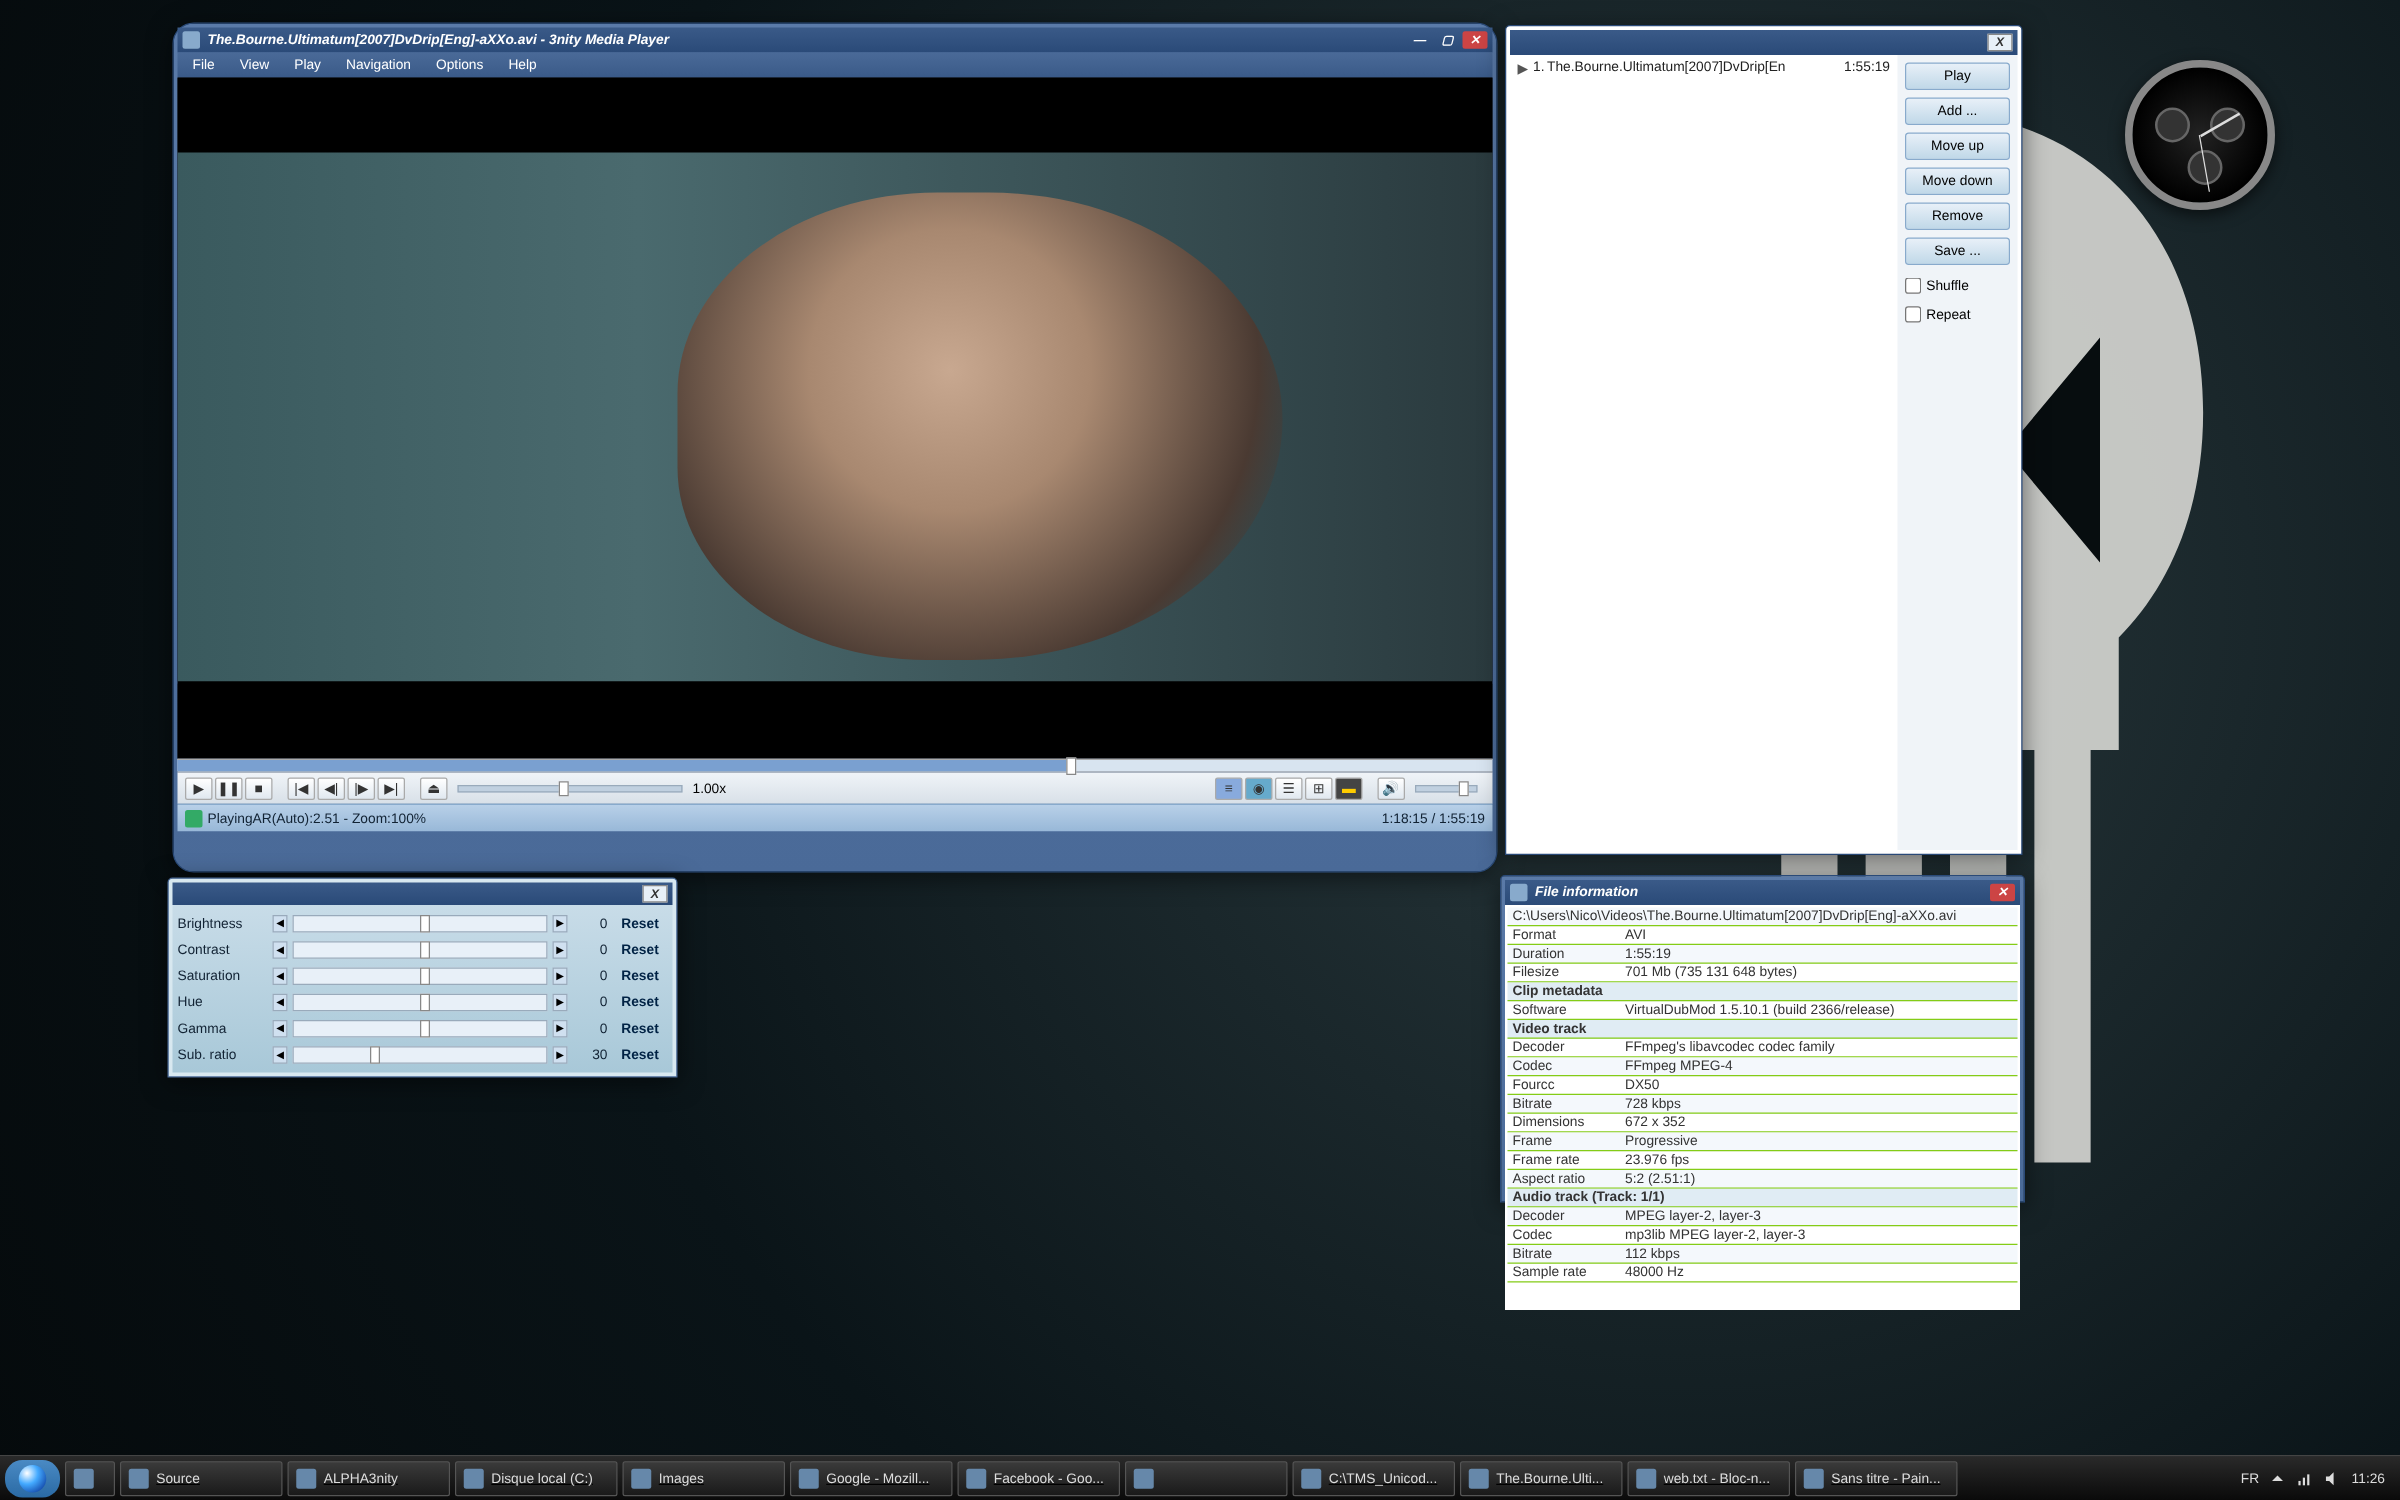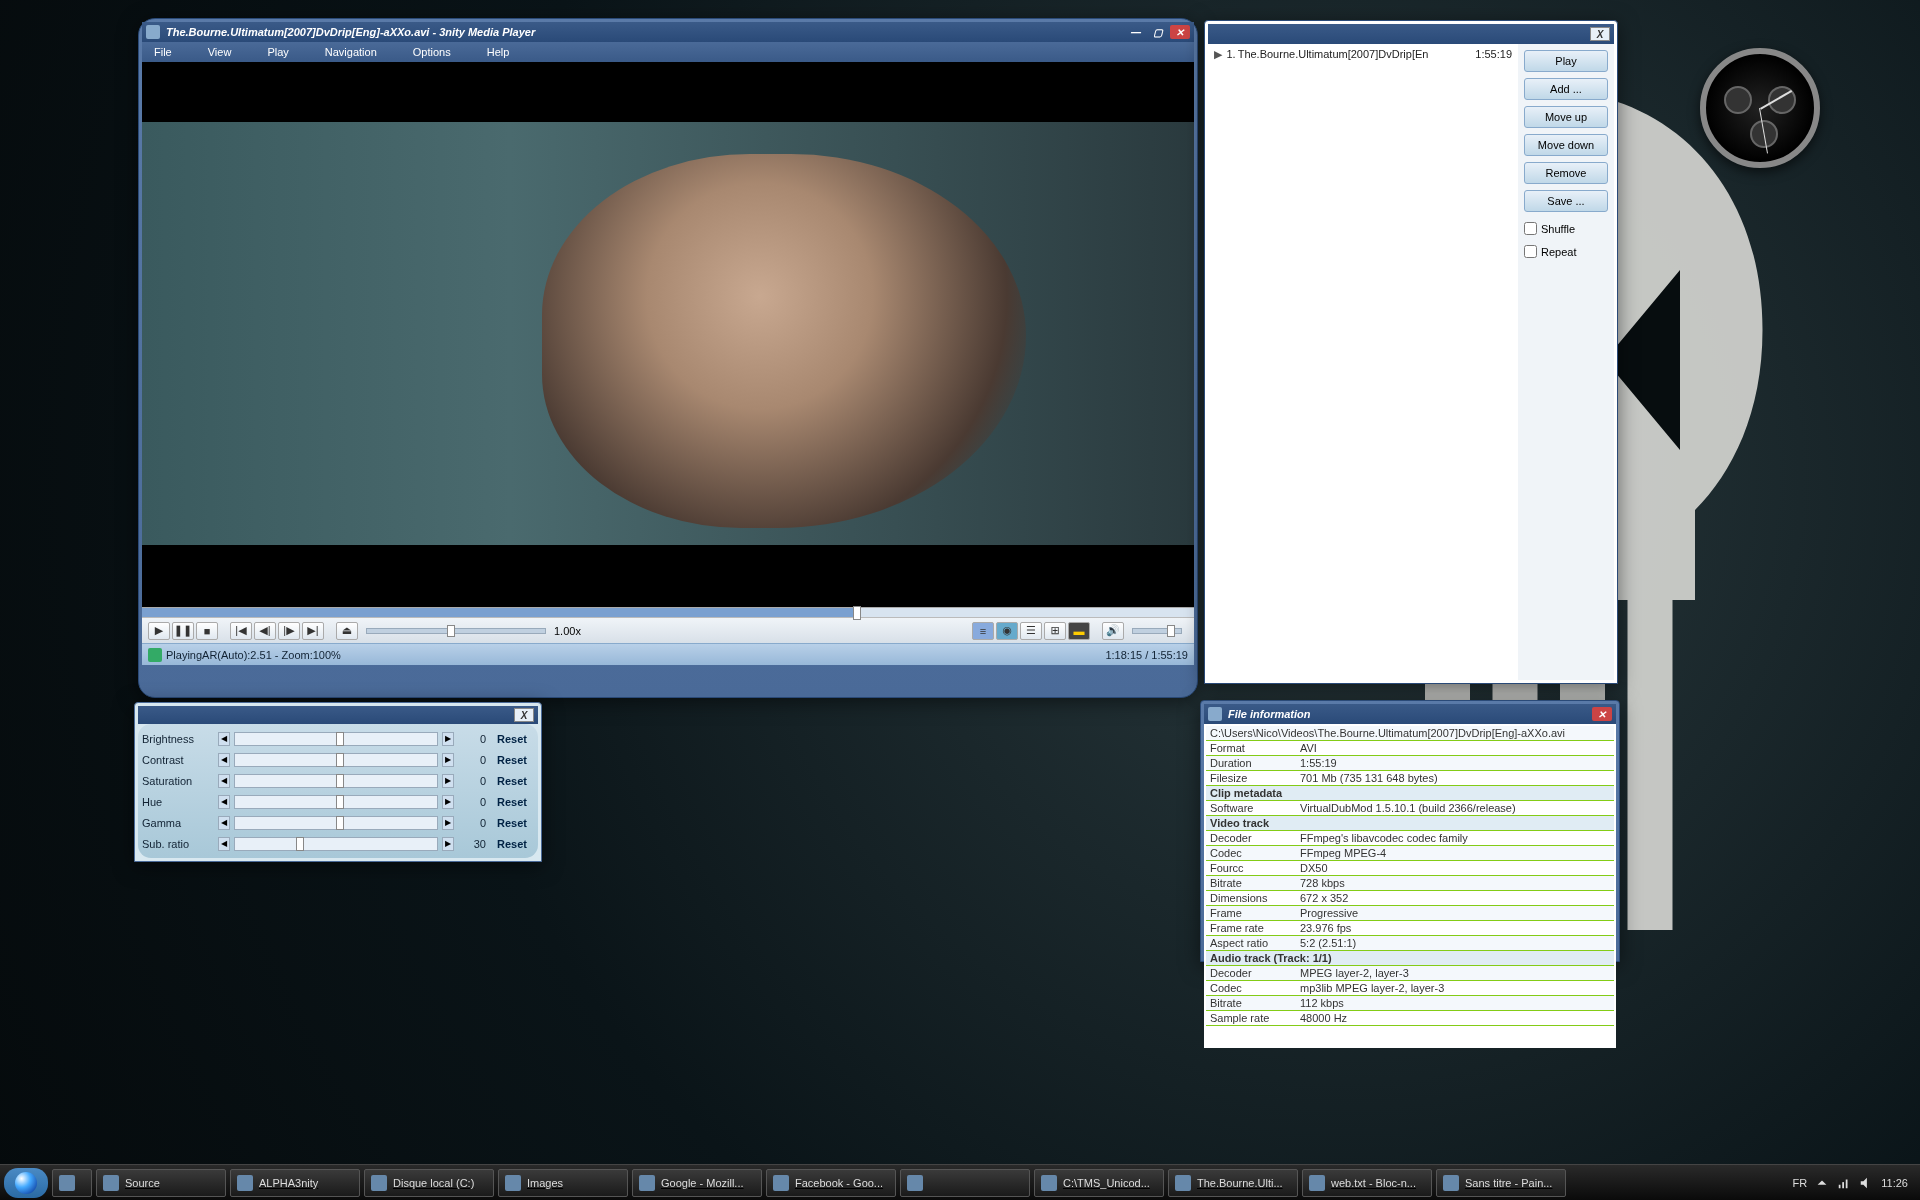--- a/index.html
+++ b/index.html
@@ -35,21 +35,21 @@
   width: 20px; height: 14px; margin-left: 2px;
   display: inline-flex; align-items: center; justify-content: center;
   cursor: pointer; color: #fff; font-size: 10px;
 }
 .win-btn.close { background: #c44; border-radius: 2px; }
 
 
 #player-window { left: 138px; top: 18px; width: 1060px; height: 680px; border-radius: 17px; }
 .menubar {
   background: linear-gradient(180deg, #4a6a98, #3a5a88);
-  height: 20px; display: flex; align-items: center; padding: 0 4px; gap: 20px;
+  height: 20px; display: flex; align-items: center; padding: 0 4px; gap: 4px;
 }
 .menu-item { color: #fff; padding: 2px 8px; cursor: pointer; }
 .video-surface {
   background: #000; position: relative; height: 545px; overflow: hidden;
 }
 .video-content {
   position: absolute; left: 0; right: 0; top: 58px; bottom: 62px;
   background: linear-gradient(90deg, #3a5a5e 0%, #4a6a6e 35%, #2a3a3e 100%);
 }
 .face-shape {
@@ -97,21 +97,21 @@
 .pl-btn {
   height: 22px; background: linear-gradient(#e8f0f8, #c0d8e8);
   border: 1px solid #8ac; border-radius: 3px;
   display: flex; align-items: center; justify-content: center; cursor: pointer;
 }
 .pl-check { display: flex; align-items: center; gap: 4px; margin-top: 4px; }
 
 
 #adjust-window { left: 134px; top: 702px; width: 408px; background: #d8e8f0; border: 1px solid #4a6a98; }
 #adjust-window .titlebar { justify-content: flex-end; height: 18px; }
-.adj-body { background: linear-gradient(#c8dce8, #a8c8d8); padding: 4px; border-radius: 13px; }
+.adj-body { background: linear-gradient(#c8dce8, #a8c8d8); padding: 4px; }
 .adj-row { display: flex; align-items: center; height: 21px; gap: 4px; }
 .adj-label { width: 72px; color: #123; }
 .adj-slider { flex: 1; height: 14px; background: #e8f0f8; border: 1px solid #9ab; position: relative; }
 .adj-thumb { position: absolute; top: -1px; width: 8px; height: 14px; background: #fff; border: 1px solid #888; }
 .adj-spin { width: 12px; height: 14px; background: #d0e0f0; border: 1px solid #9ab; cursor: pointer; font-size: 8px; display: flex; align-items: center; justify-content: center; }
 .adj-val { width: 28px; text-align: right; color: #123; }
 .adj-reset { width: 44px; color: #024; font-weight: bold; cursor: pointer; text-align: center; }
 
 
 #info-window { left: 1200px; top: 700px; width: 420px; height: 262px; }

